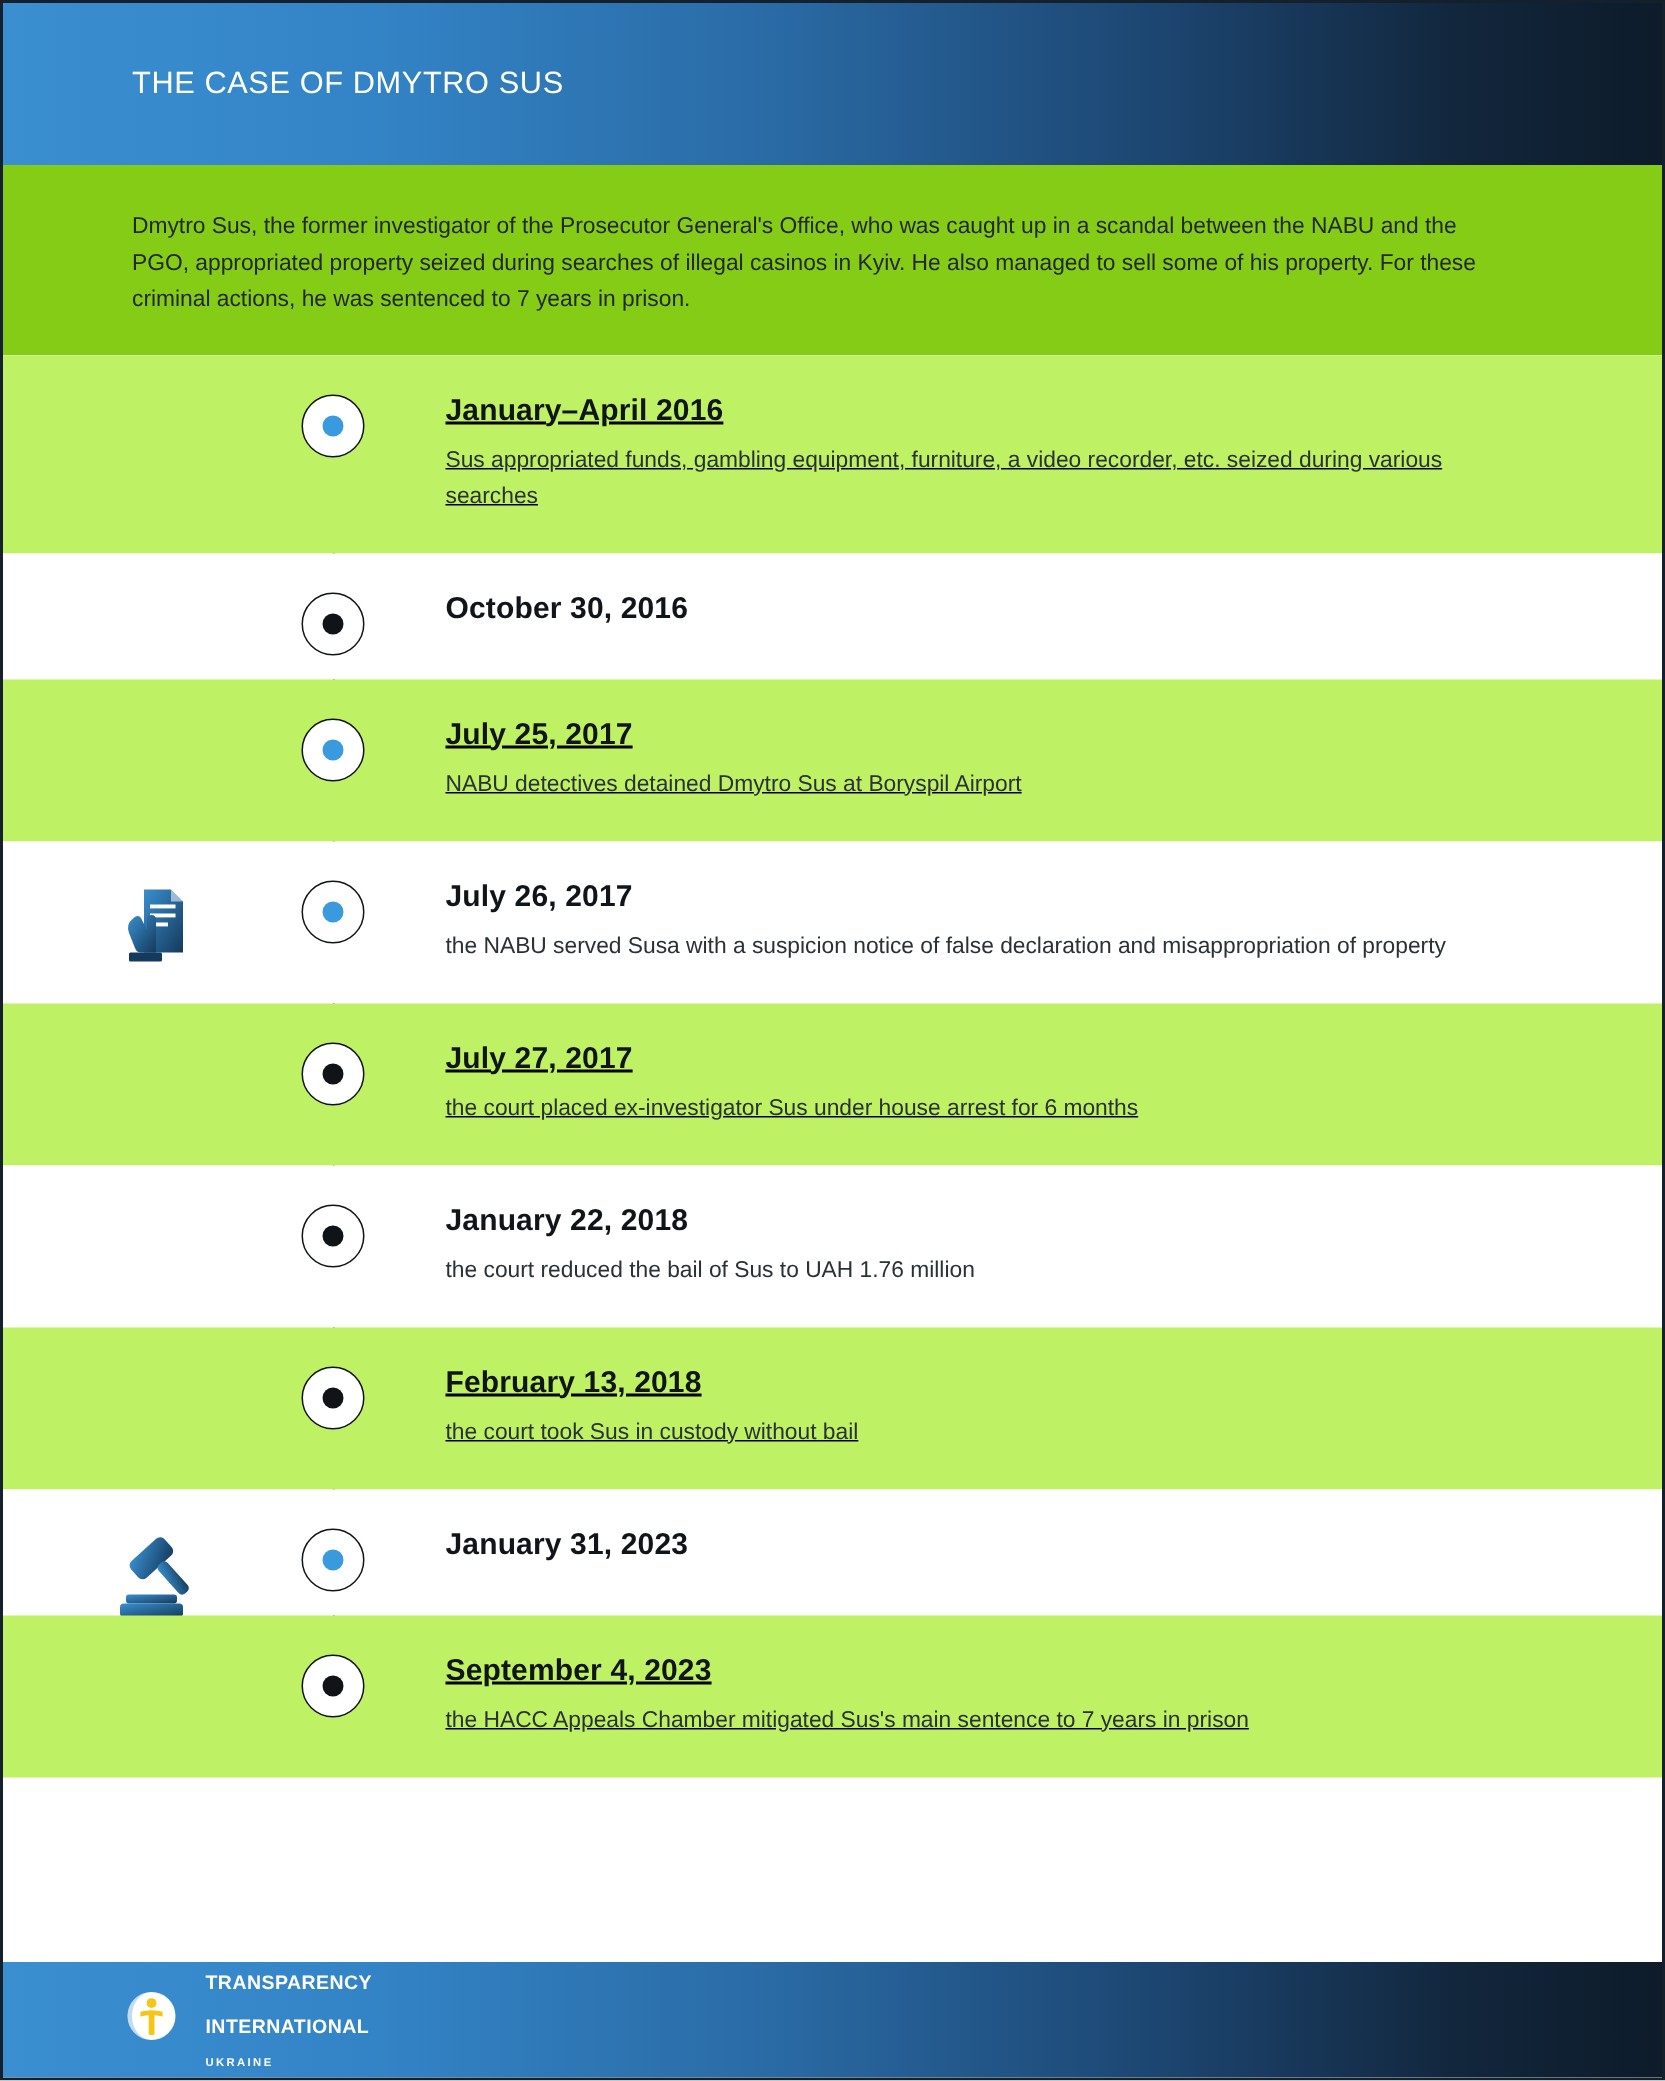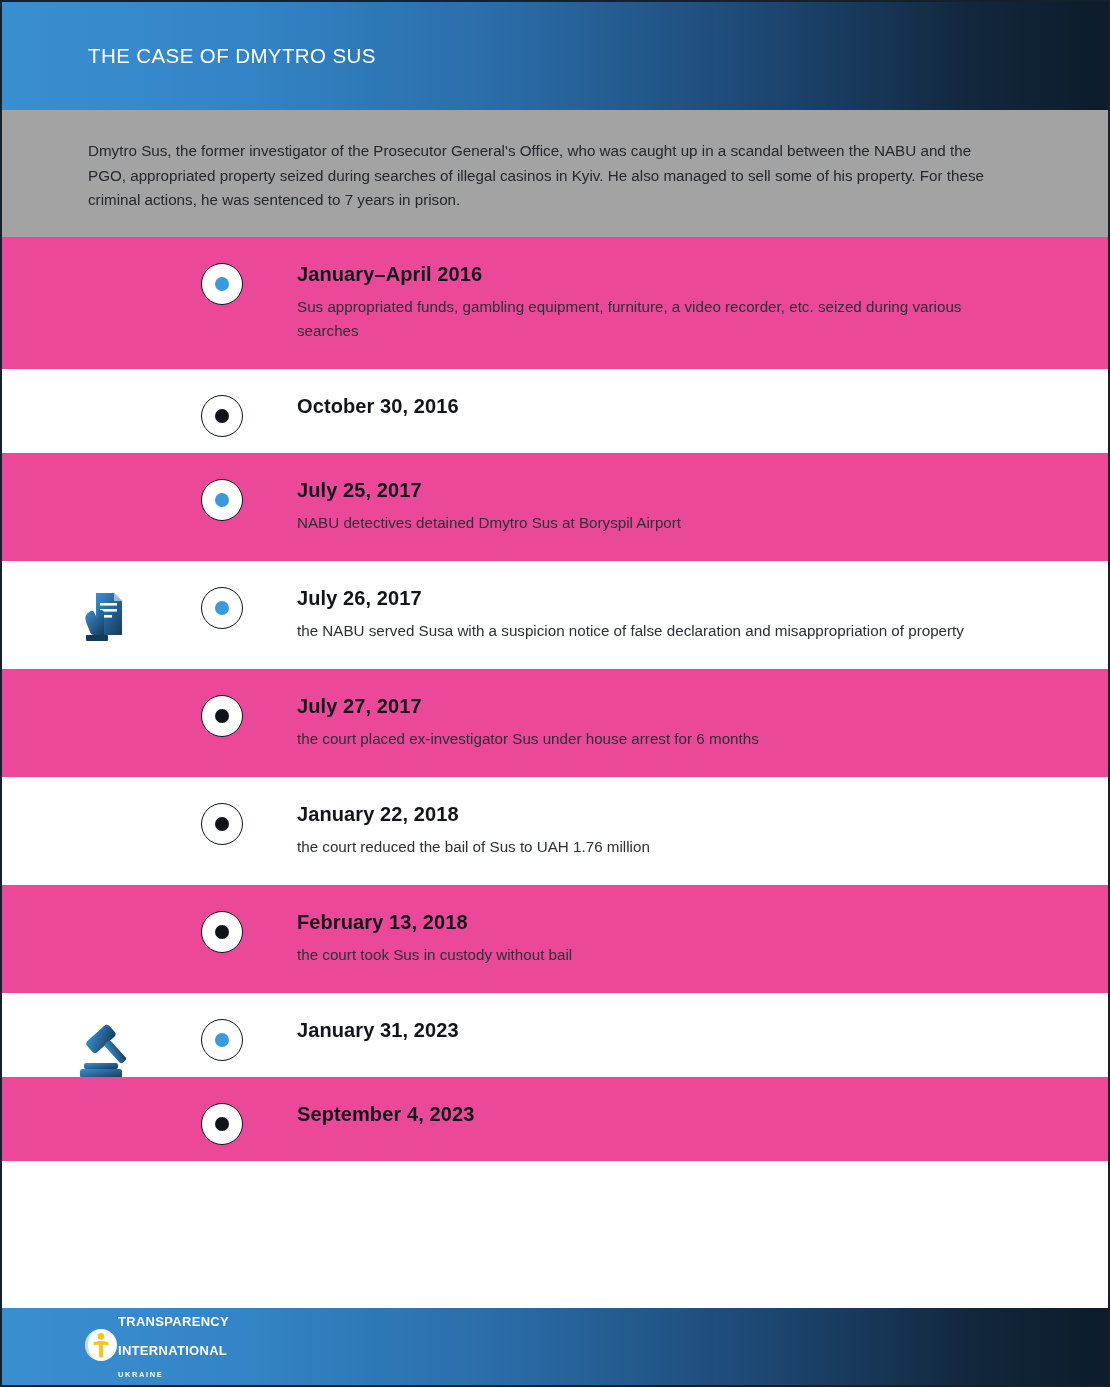--- a/index.html
+++ b/index.html
@@ -34,21 +34,21 @@
     color: #ffffff;
     font-size: 20.5px;
     font-weight: normal;
     letter-spacing: 0.4px;
     text-transform: uppercase;
   }
 
   
   .intro {
     padding: 29px 110px 24px 86px;
-    background: #a3a3a3;
+    background: #84cc16;
   }
   .intro-text {
     font-size: 15.2px;
     line-height: 24.5px;
     color: #24282c;
   }
 
   
   .timeline {
     position: relative;
@@ -64,21 +64,21 @@
     background: #101418;
     z-index: 1;
   }
 
   .row {
     position: relative;
     display: flex;
     align-items: flex-start;
     z-index: 2;
   }
-  .row.shade { background: #ec4899; }
+  .row.shade { background: #bef264; text-decoration: underline; }
   .row.plain { background: #ffffff; }
 
   .row-icon {
     position: relative;
     width: 220px;
     flex: 0 0 220px;
     display: flex;
     justify-content: center;
     align-items: flex-start;
   }
@@ -139,21 +139,21 @@
     bottom: 0;
     height: 77px;
     background: linear-gradient(90deg, #3a8fd0 0%, #3384c6 22%, #2a6ba6 46%, #1c4570 70%, #12263c 88%, #0d1b2a 100%);
     display: flex;
     align-items: center;
   }
   .logo {
     margin-left: 82px;
     display: flex;
     align-items: center;
-    gap: 0;
+    gap: 19px;
   }
   .logo-text {
     display: flex;
     flex-direction: column;
     line-height: 1;
   }
   .logo-l1, .logo-l2 {
     color: #ffffff;
     font-size: 13px;
     font-weight: bold;
@@ -310,20 +310,21 @@
       </div>
       <div class="row shade" style="padding-top: 26px; padding-bottom: 26px;">
         <div class="row-icon"></div>
         <div class="marker-col">
           <div class="marker" style="top: 0px;">
             <div class="marker-dot black"></div>
           </div>
         </div>
         <div class="row-body">
           <div class="event-date">September 4, 2023</div>
+          <div class="event-desc">the HACC Appeals Chamber mitigated Sus's main sentence to 7 years in prison</div>
         </div>
       </div>
     </div>
 
   <div class="footer">
     <div class="logo">
       <span>
         <svg width="34" height="34" viewBox="0 0 34 34">
           <circle cx="17" cy="17" r="16" fill="#ffffff"></circle>
           <path d="M17 1 A16 16 0 0 0 17 33 A13 16 0 0 1 17 1 Z" fill="#2c7fc0" opacity="0.28"></path>

